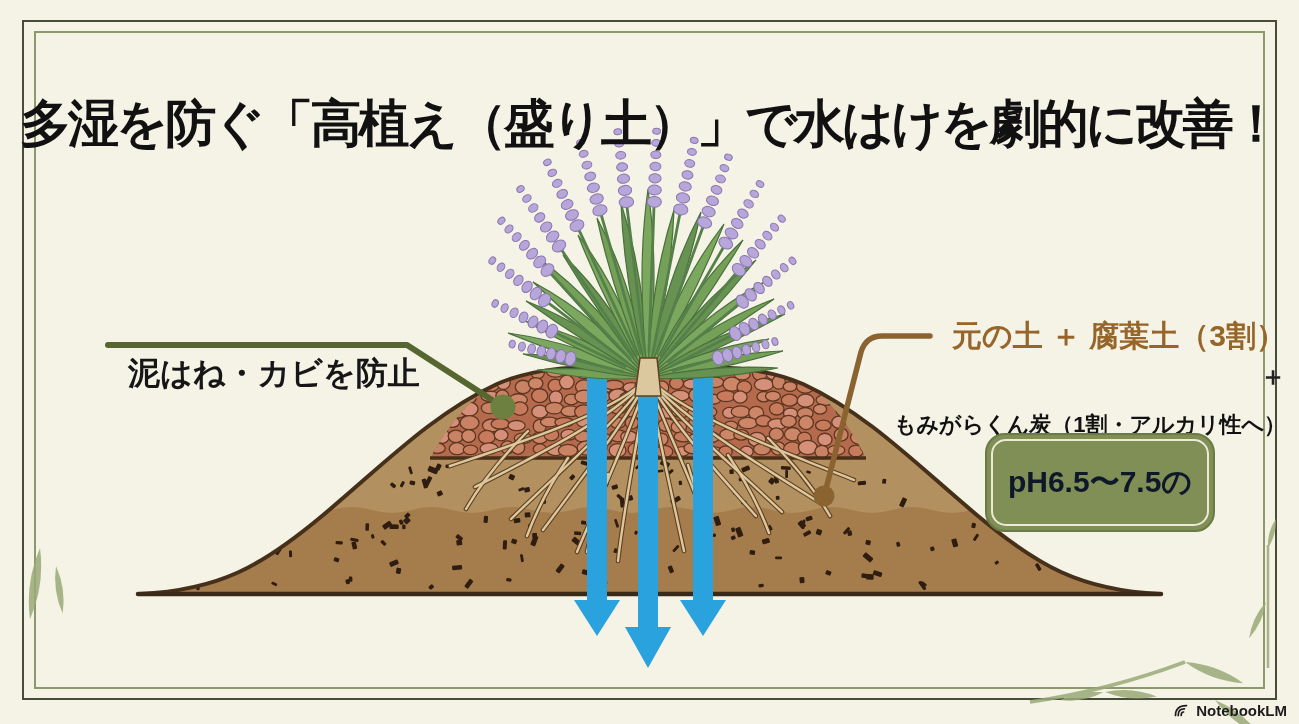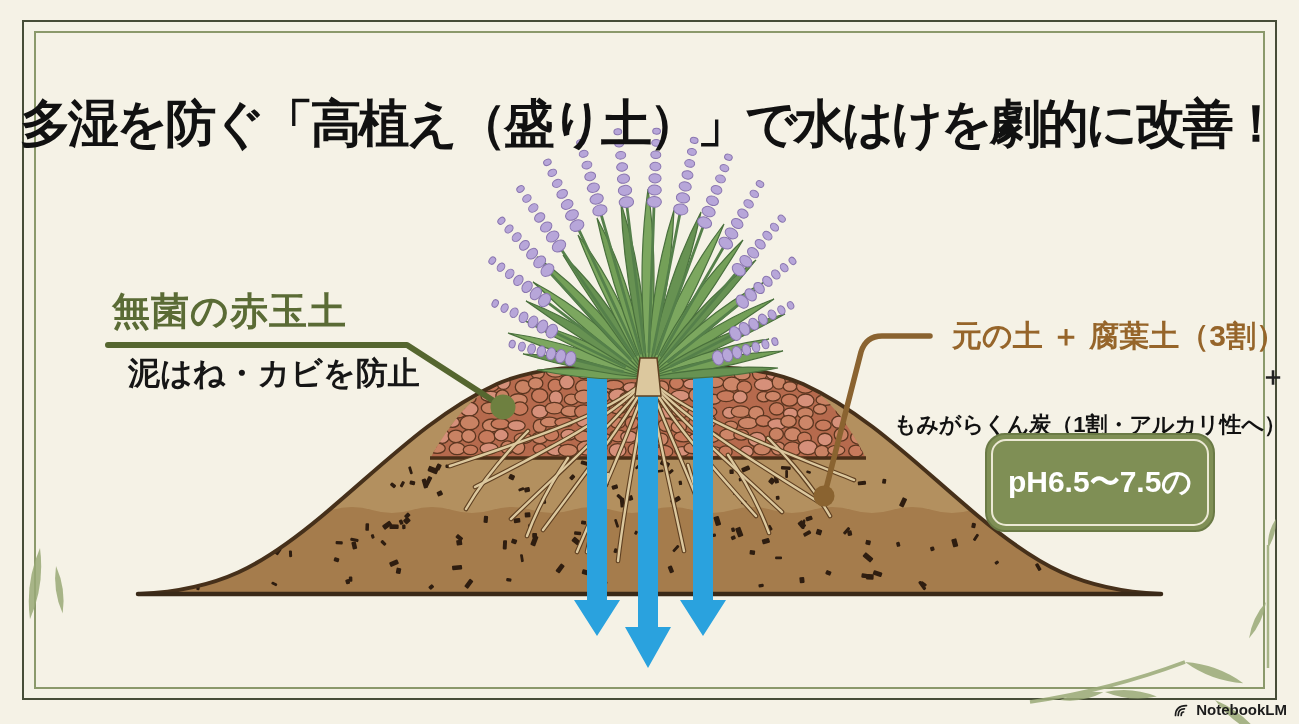--- a/index.html
+++ b/index.html
@@ -19,22 +19,22 @@
               color:#161616;white-space:nowrap;}
   .label-right{position:absolute;left:890px;top:316px;width:396px;text-align:right;}
   .label-right .l1{font-size:30px;font-weight:900;color:#96652a;white-space:nowrap;}
   .label-right .plus{font-size:26px;font-weight:800;color:#222;margin-top:2px;}
   .label-right .l2{font-size:22px;font-weight:900;color:#111;white-space:nowrap;margin-top:16px;}
   .ph-box{position:absolute;left:985px;top:433px;width:230px;height:99px;
           background:#7f8f55;border:2px solid #6a7a45;border-radius:20px;box-sizing:border-box;}
   .ph-box .inner{position:absolute;left:4px;top:4px;right:4px;bottom:4px;
           border:2.5px solid #ece9d4;border-radius:15px;
           display:flex;flex-direction:column;align-items:center;justify-content:center;}
-  .ph-box .line{font-size:30px;font-weight:900;color:#ffffff;line-height:1.35;white-space:nowrap;}
-  .footer{position:absolute;right:12px;bottom:5px;display:flex;gap:5px;}
+  .ph-box .line{font-size:30px;font-weight:900;color:#0f172a;line-height:1.35;white-space:nowrap;}
+  .footer{position:absolute;right:12px;bottom:5px;display:flex;align-items:center;gap:5px;}
   .footer .brand{font-size:15px;font-weight:600;color:#1c1c1c;letter-spacing:0;}
 </style>
 </head>
 <body>
 
 <div class="stage">
 
   <div class="frame-outer"></div>
   <div class="frame-inner"></div>
 
@@ -608,21 +608,20 @@
         <path d="M1215,700 Q1232.9270200519898,724.1582688132979 1260.70462370919,735.7083655688882 Q1242.7776036572002,711.5500967555903 1215,700 Z" fill="#9aaa77"></path>
         <path d="M1060,700 Q1082.881307809937,703.073394362413 1103.331541132537,692.359480182655 Q1080.4502333226,689.2860858202421 1060,700 Z" fill="#9aaa77"></path>
         <path d="M1268,545 L1268,668" stroke="#9aaa77" stroke-width="2.5" fill="none"></path>
         <path d="M1266,602 Q1252.109788042966,617.5904461702888 1249.095269530372,638.252311481466 Q1262.985481487406,622.6618653111772 1266,602 Z" fill="#9aaa77"></path>
         <path d="M1268,548 Q1276.711914807983,534.8052078311765 1275.7645713530756,519.022225211328 Q1267.0526565450925,532.2170173801513 1268,548 Z" fill="#9aaa77"></path>
       </g>
     </svg>
 
   <div class="page-title">多湿を防ぐ「高植え（盛り土）」で水はけを劇的に改善！</div>
 
-  <div class="label-left-heading">無菌の赤玉土</div>
   <div class="label-left-sub">泥はね・カビを防止</div>
 
   <div class="label-right">
     <div class="l1">元の土 ＋ 腐葉土（3割）</div>
     <div class="plus">＋</div>
     <div class="l2">もみがらくん炭（1割・アルカリ性へ）</div>
   </div>
 
   <div class="ph-box">
     <div class="inner">

